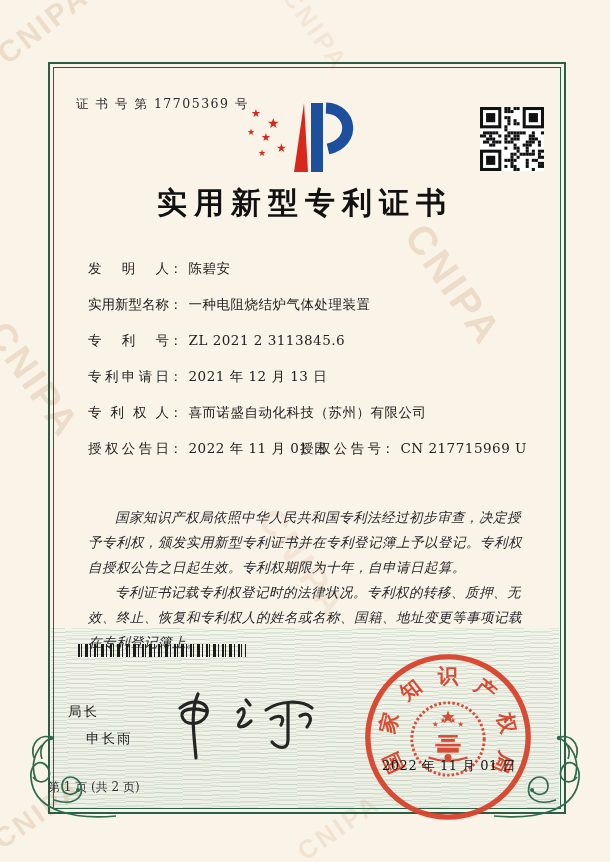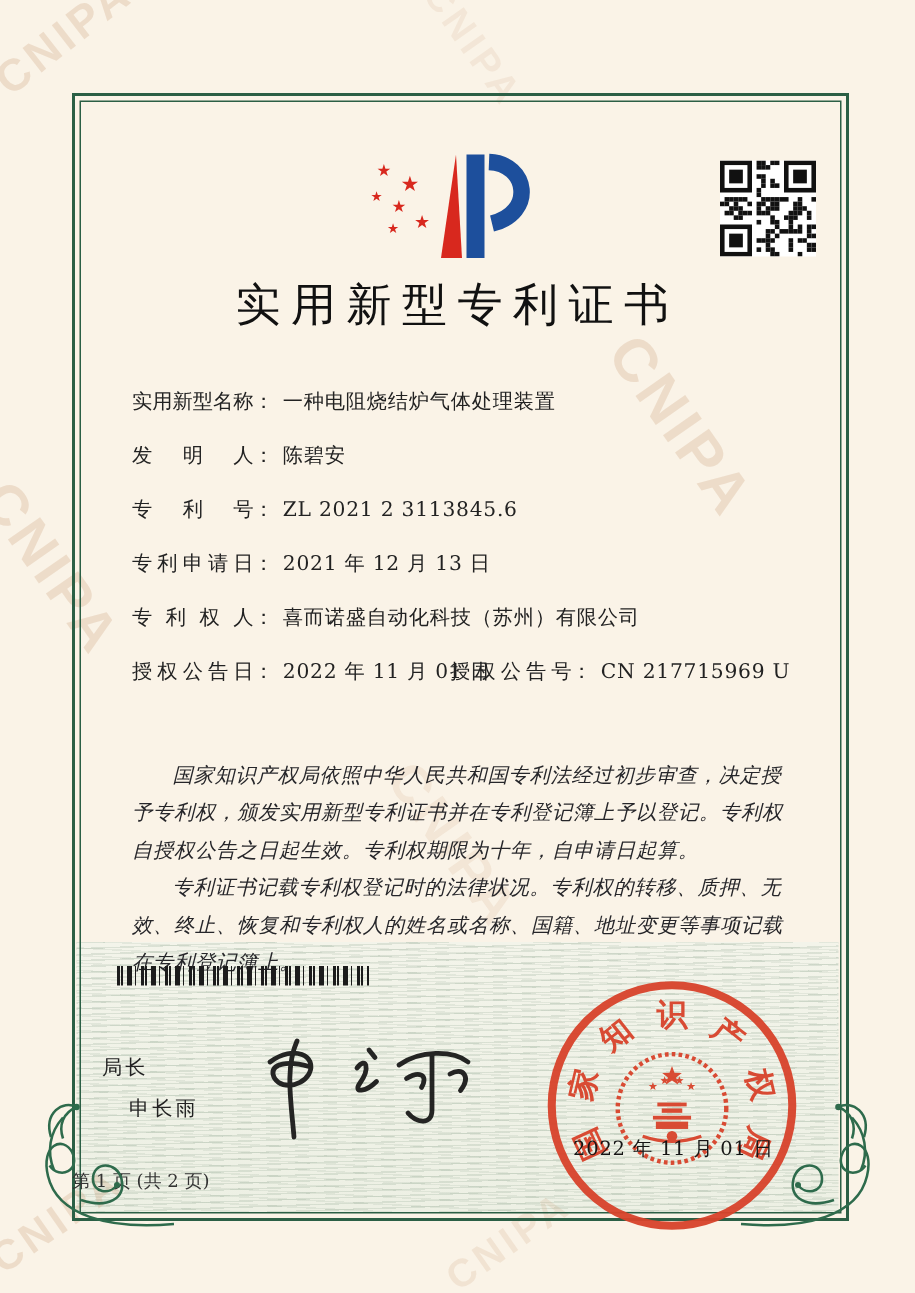--- a/index.html
+++ b/index.html
@@ -25,21 +25,21 @@
   .z3{z-index:3;}
   .cert-no{position:absolute;left:76px;top:96px;font-size:12.5px;color:#2a2a2a;letter-spacing:1.5px;}
 
   
   .logo{position:absolute;left:245px;top:102px;width:115px;height:72px;}
   .logo .star{position:absolute;color:#d8281e;line-height:1;}
 
   .qr{position:absolute;left:480px;top:107px;width:64px;height:64px;background:#fff;}
 
   .title{position:absolute;left:0;top:183px;width:610px;text-align:center;font-size:30px;
-      font-weight:400;color:#111;letter-spacing:7px;}
+      font-weight:700;color:#111;letter-spacing:7px;}
 
   
   .fields{position:absolute;left:88px;top:250px;width:440px;font-size:13.5px;color:#222;}
   .frow{position:relative;height:36px;line-height:36px;white-space:nowrap;}
   .flabel{display:inline-block;width:81px;text-align:justify;text-align-last:justify;
       vertical-align:top;}
   .fcolon{display:inline-block;margin:0 6px 0 0;}
   .fvalue{letter-spacing:0.5px;}
   .fgroup2{position:absolute;left:212px;top:0;}
 
@@ -85,20 +85,21 @@
   <span class="wm" style="left:240px;top:542px;transform:rotate(55deg);font-size:36px;opacity:.6;">CNIPA</span>
   <span class="wm" style="left:-12px;top:798px;transform:rotate(-35deg);font-size:28px;">CNIPA</span>
   <span class="wm" style="left:292px;top:812px;transform:rotate(-35deg);font-size:26px;opacity:.7;">CNIPA</span>
 
   <div class="wave-band"></div>
 
   <div class="frame-outer">
     <div class="frame-inner"></div>
   </div>
 
+  <div class="cert-no z3">证 书 号 第 17705369 号</div>
 
   <div class="logo z3">
     <span class="star" style="left:6px;top:6px;font-size:11px;">★</span>
     <span class="star" style="left:22px;top:14px;font-size:14px;">★</span>
     <span class="star" style="left:2px;top:26px;font-size:9px;">★</span>
     <span class="star" style="left:16px;top:30px;font-size:11px;">★</span>
     <span class="star" style="left:31px;top:40px;font-size:12px;">★</span>
     <span class="star" style="left:13px;top:47px;font-size:9px;">★</span>
     <svg width="115" height="72" viewBox="0 0 115 72">
       <polygon points="59,1 63,70 49,70" fill="#d8281e"></polygon>
@@ -231,24 +232,24 @@
         <rect x="0" y="42" width="21" height="21" fill="#111"></rect>
         <rect x="3" y="45" width="15" height="15" fill="#fff"></rect>
         <rect x="6" y="48" width="9" height="9" fill="#111"></rect>
       </g>
     </svg>
 
   <div class="title z3">实用新型专利证书</div>
 
   <div class="fields z3">
     <div class="frow">
+      <span class="flabel">发明人</span><span class="fcolon">：</span><span class="fvalue">陈碧安</span>
+    </div>
+    <div class="frow">
       <span class="flabel">实用新型名称</span><span class="fcolon">：</span><span class="fvalue">一种电阻烧结炉气体处理装置</span>
-    </div>
-    <div class="frow">
-      <span class="flabel">发明人</span><span class="fcolon">：</span><span class="fvalue">陈碧安</span>
     </div>
     <div class="frow">
       <span class="flabel">专利号</span><span class="fcolon">：</span><span class="fvalue">ZL 2021 2 3113845.6</span>
     </div>
     <div class="frow">
       <span class="flabel">专利申请日</span><span class="fcolon">：</span><span class="fvalue">2021 年 12 月 13 日</span>
     </div>
     <div class="frow">
       <span class="flabel">专利权人</span><span class="fcolon">：</span><span class="fvalue">喜而诺盛自动化科技（苏州）有限公司</span>
     </div>

